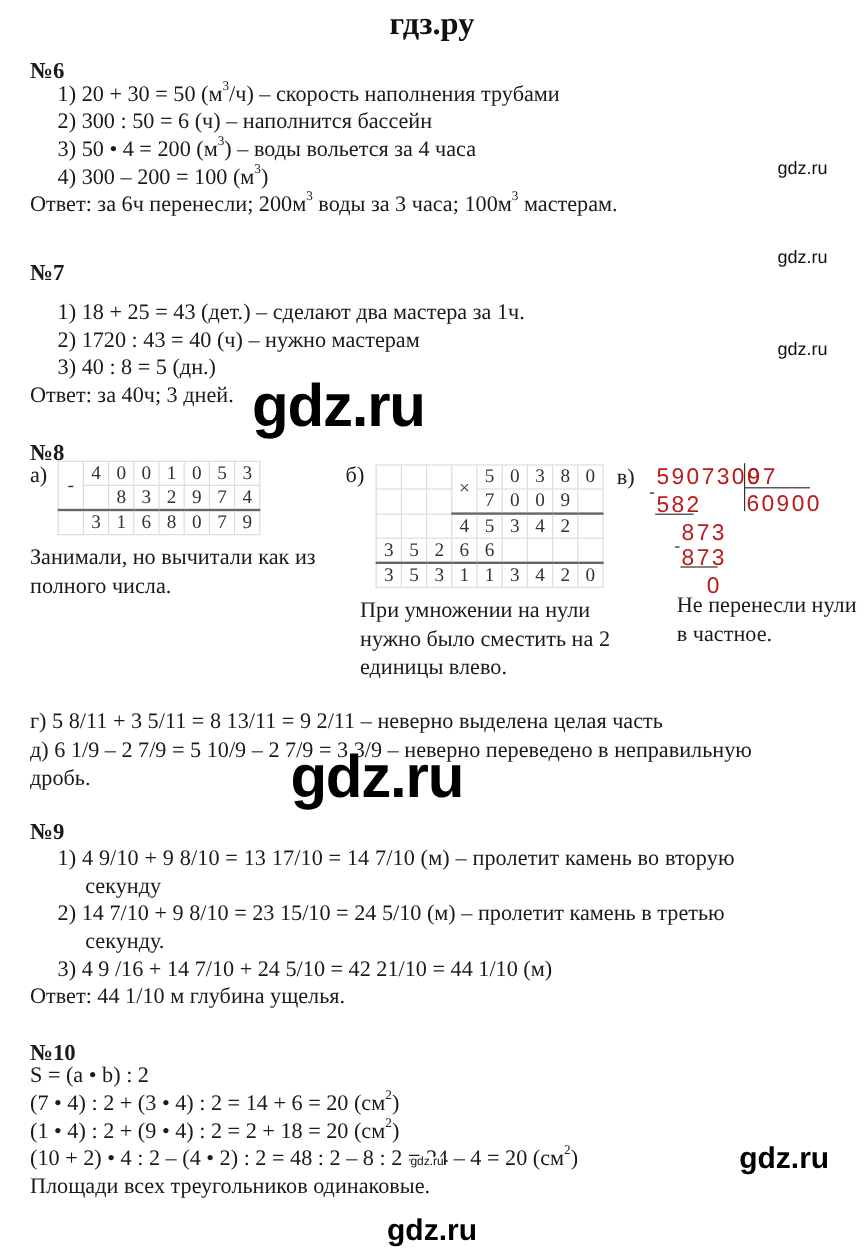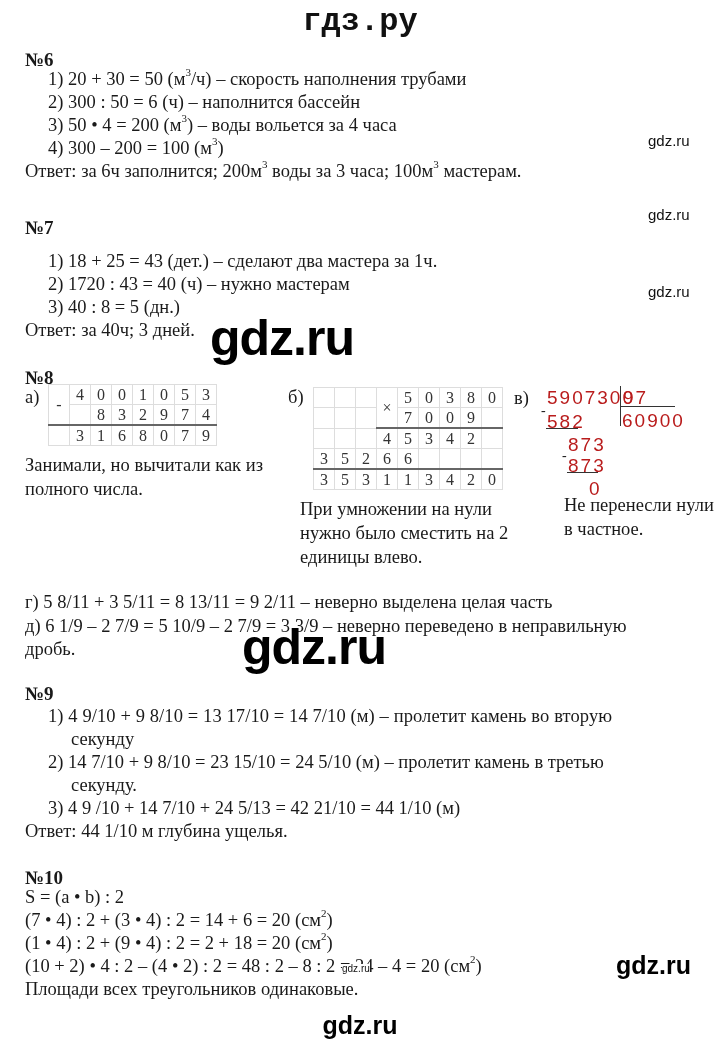--- a/index.html
+++ b/index.html
@@ -1,20 +1,20 @@
 <!DOCTYPE html>
 <html><head>
 <meta charset="utf-8">
 <style>
   html, body { margin:0; padding:0; background:#ffffff; }
   body { width:720px; height:1044px; position:relative; overflow:hidden;
          font-family:"Liberation Serif", serif; color:#1a1a1a; font-size:18.5px; }
   .abs { position:absolute; white-space:nowrap; line-height:1; }
   .site-title { left:0; width:720px; text-align:center; top:6px;
-                font-family:Liberation Mono, monospace; font-weight:bold; font-size:32px; color:#111; }
+                font-family:Liberation Serif, serif; font-weight:bold; font-size:27px; color:#111; }
   .hdr { font-weight:bold; font-size:19px; }
   .ind { left:48px; }
   .left { left:25px; }
   sup { font-size:11px; vertical-align:top; position:relative; top:-3px; }
   .wm-sm { font-family:"Liberation Sans", sans-serif; font-size:15px; color:#111; }
   .wm-big { font-family:"Liberation Sans", sans-serif; font-weight:bold; font-size:50px; color:#000; letter-spacing:-1px; }
   .wm-med { font-family:"Liberation Sans", sans-serif; font-weight:bold; font-size:25px; color:#000; }
   .wm-tiny { font-family:"Liberation Sans", sans-serif; font-size:10px; color:#111; }
   table.grid { border-collapse:collapse; position:absolute;
                font-family:"Liberation Serif", serif; font-size:16px; color:#333; }
@@ -26,21 +26,21 @@
 </head>
 <body>
 
 <div class="abs site-title">гдз.ру</div>
 
 <div class="abs hdr left" style="top:50px">№6</div>
 <div class="abs ind" style="top:70px"><span>1) 20 + 30 = 50 (м</span><sup>3</sup><span>/ч) – скорость наполнения трубами</span></div>
 <div class="abs ind" style="top:93px"><span>2) 300 : 50 = 6 (ч) – наполнится бассейн</span></div>
 <div class="abs ind" style="top:116px"><span>3) 50 • 4 = 200 (м</span><sup>3</sup><span>) – воды вольется за 4 часа</span></div>
 <div class="abs ind" style="top:139px"><span>4) 300 – 200 = 100 (м</span><sup>3</sup><span>)</span></div>
-<div class="abs left" style="top:162px"><span>Ответ: за 6ч заполнится; 200м</span><sup>3</sup><span> воды за 3 часа; 100м</span><sup>3</sup><span> мастерам.</span></div>
+<div class="abs left" style="top:162px"><span>Ответ: за 6ч перенесли; 200м</span><sup>3</sup><span> воды за 3 часа; 100м</span><sup>3</sup><span> мастерам.</span></div>
 <div class="abs wm-sm" style="left:648px;top:133px">gdz.ru</div>
 
 <div class="abs hdr left" style="top:218px">№7</div>
 <div class="abs wm-sm" style="left:648px;top:207px">gdz.ru</div>
 <div class="abs ind" style="top:252px">1) 18 + 25 = 43 (дет.) – сделают два мастера за 1ч.</div>
 <div class="abs ind" style="top:275px">2) 1720 : 43 = 40 (ч) – нужно мастерам</div>
 <div class="abs wm-sm" style="left:648px;top:284px">gdz.ru</div>
 <div class="abs ind" style="top:298px">3) 40 : 8 = 5 (дн.)</div>
 <div class="abs left" style="top:321px">Ответ: за 40ч; 3 дней.</div>
 <div class="abs wm-big" style="left:210px;top:313px">gdz.ru</div>
@@ -165,21 +165,21 @@
 <div class="abs left" style="top:593px">г) 5 8/11 + 3 5/11 = 8 13/11 = 9 2/11 – неверно выделена целая часть</div>
 <div class="abs left" style="top:617px">д) 6 1/9 – 2 7/9 = 5 10/9 – 2 7/9 = 3 3/9 – неверно переведено в неправильную</div>
 <div class="abs left" style="top:640px">дробь.</div>
 <div class="abs wm-big" style="left:242px;top:622px">gdz.ru</div>
 
 <div class="abs hdr left" style="top:684px">№9</div>
 <div class="abs ind" style="top:707px;letter-spacing:0.1px">1) 4 9/10 + 9 8/10 = 13 17/10 = 14 7/10 (м) – пролетит камень во вторую</div>
 <div class="abs" style="left:71px;top:730px">секунду</div>
 <div class="abs ind" style="top:753px">2) 14 7/10 + 9 8/10 = 23 15/10 = 24 5/10 (м) – пролетит камень в третью</div>
 <div class="abs" style="left:71px;top:776px">секунду.</div>
-<div class="abs ind" style="top:799px">3) 4 9 /10 + 14 7/10 + 24 5/13 = 42 21/10 = 44 1/10 (м)</div>
+<div class="abs ind" style="top:799px">3) 4 9 /16 + 14 7/10 + 24 5/10 = 42 21/10 = 44 1/10 (м)</div>
 <div class="abs left" style="top:822px">Ответ: 44 1/10 м глубина ущелья.</div>
 
 <div class="abs hdr left" style="top:868px">№10</div>
 <div class="abs left" style="top:888px">S = (a • b) : 2</div>
 <div class="abs left" style="top:911px"><span>(7 • 4) : 2 + (3 • 4) : 2 = 14 + 6 = 20 (см</span><sup>2</sup><span>)</span></div>
 <div class="abs left" style="top:934px"><span>(1 • 4) : 2 + (9 • 4) : 2 = 2 + 18 = 20 (см</span><sup>2</sup><span>)</span></div>
 <div class="abs left" style="top:957px"><span>(10 + 2) • 4 : 2 – (4 • 2) : 2 = 48 : 2 – 8 : 2 = 24 – 4 = 20 (см</span><sup>2</sup><span>)</span></div>
 <div class="abs wm-tiny" style="left:342px;top:964px;background:#fff">gdz.ru</div>
 <div class="abs wm-med" style="left:616px;top:953px">gdz.ru</div>
 <div class="abs left" style="top:980px">Площади всех треугольников одинаковые.</div>

